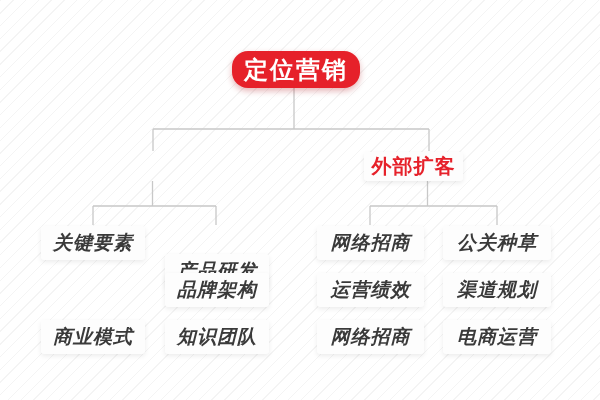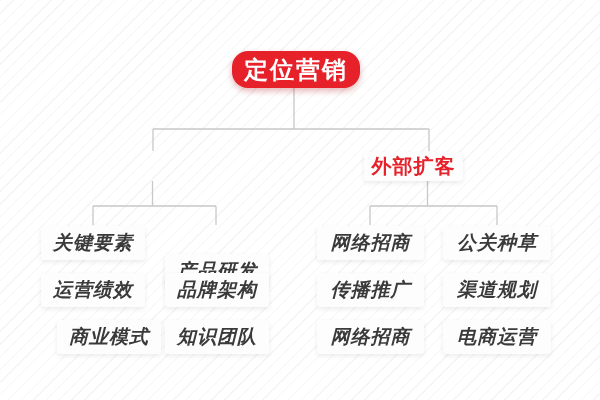--- a/index.html
+++ b/index.html
@@ -84,25 +84,24 @@
     <path d="M427.5 181 L427.5 206 M370 206 L497 206 M370 206 L370 225 M497 206 L497 225" fill="none" stroke="#c8c8c8" stroke-width="1.3"></path>
   </svg>
 
   <div class="node root-node">定位营销</div>
 
 
   <div class="node branch-node branch-external">外部扩客</div>
 
   <div class="node leaf-node" style="left:41px;  top:226px; width:104px;">关键要素</div>
   <div class="node leaf-node" style="left:165px; top:226px; width:104px;margin-top:28px;">产品研发</div>
-  <div class="node leaf-node" style="left:41px;  top:273px; width:104px;">运营绩效</div>
   <div class="node leaf-node" style="left:165px; top:273px; width:104px;">品牌架构</div>
-  <div class="node leaf-node" style="left:57px;  top:320px; width:104px;">商业模式</div>
+  <div class="node leaf-node" style="left:41px;  top:320px; width:104px;">商业模式</div>
   <div class="node leaf-node" style="left:165px; top:320px; width:104px;">知识团队</div>
 
   <div class="node leaf-node" style="left:317px; top:226px; width:107px;">网络招商</div>
   <div class="node leaf-node" style="left:443px; top:226px; width:108px;">公关种草</div>
-  <div class="node leaf-node" style="left:317px; top:273px; width:107px;">传播推广</div>
+  <div class="node leaf-node" style="left:317px; top:273px; width:107px;">运营绩效</div>
   <div class="node leaf-node" style="left:443px; top:273px; width:108px;">渠道规划</div>
   <div class="node leaf-node" style="left:317px; top:320px; width:107px;">网络招商</div>
   <div class="node leaf-node" style="left:443px; top:320px; width:108px;">电商运营</div>
 
 </div>
 
 </body></html>

